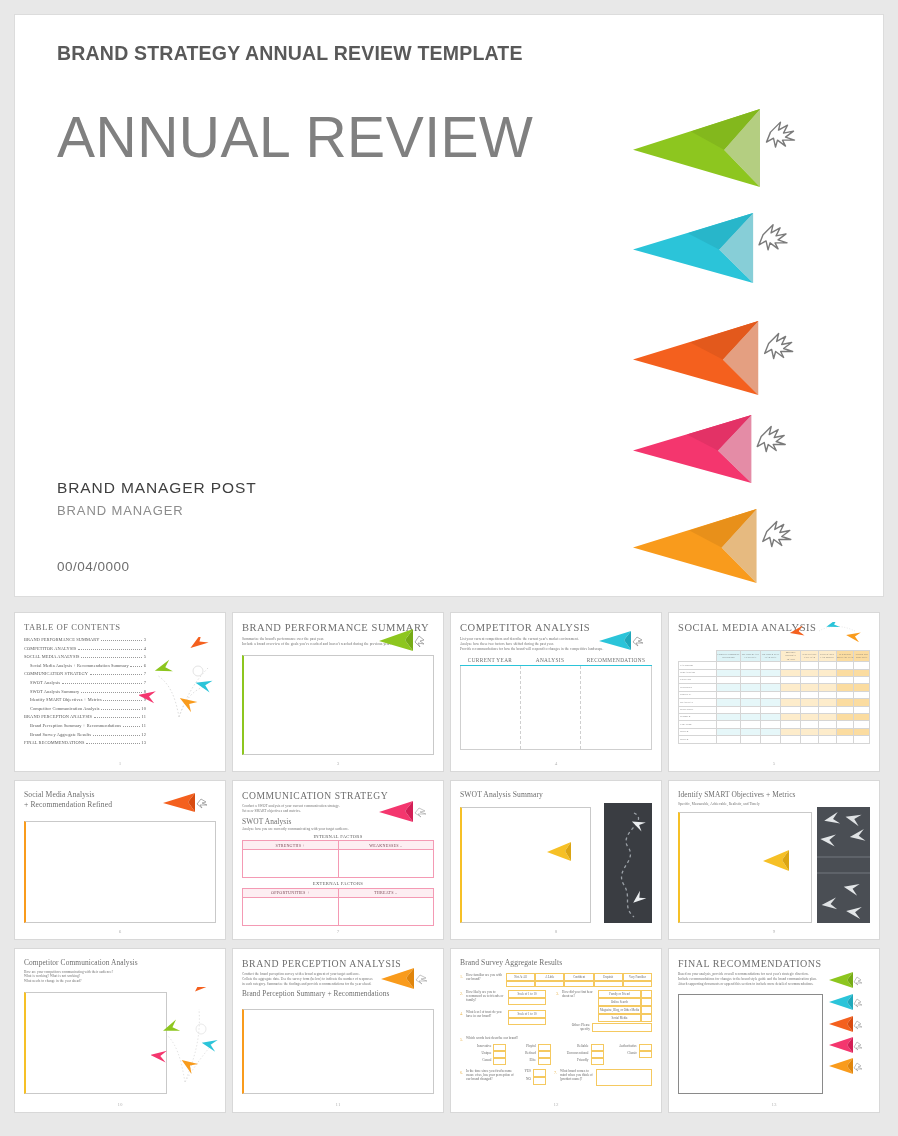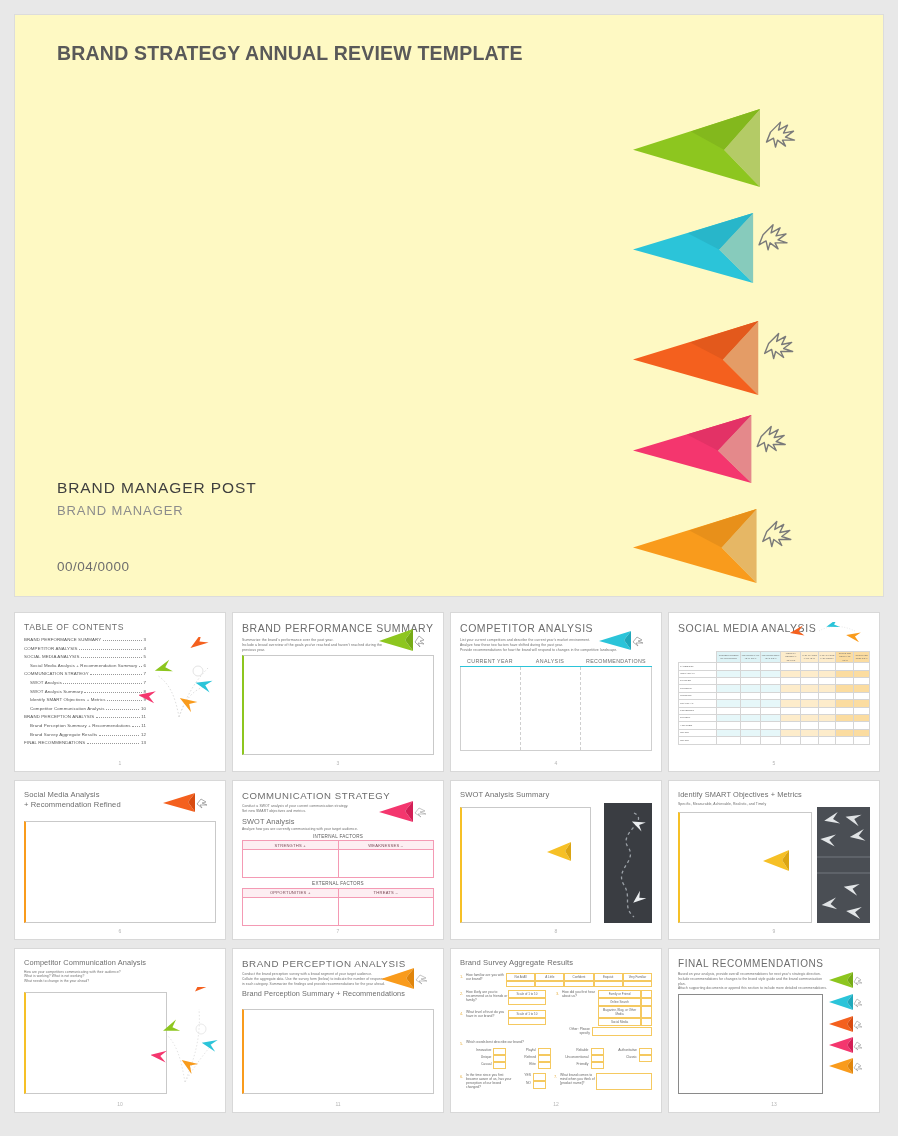--- a/index.html
+++ b/index.html
@@ -8,21 +8,21 @@
     background: #e8e8e8;
     font-family: "Liberation Sans", sans-serif;
     overflow: hidden;
   }
   .page { position: relative; width: 898px; height: 1136px; }
 
   
   .cover {
     position: absolute; left: 14px; top: 14px;
     width: 870px; height: 583px;
-    background: #fef9c3;
+    background: #ffffff;
     border: 1px solid #dcdcdc;
     overflow: hidden;
   }
   .cover-kicker {
     position: absolute; left: 42px; top: 27px;
     font-size: 19.5px; font-weight: bold; letter-spacing: .2px;
     color: #595959;
   }
   .cover-title {
     position: absolute; left: 42px; top: 88px;
@@ -52,20 +52,21 @@
   .plane-svg { position: absolute; left: 0; top: 0; }
 
   
   .grid {
     position: absolute; left: 14px; top: 612px;
     width: 870px; height: 510px;
     display: grid;
     grid-template-columns: repeat(4, 212px);
     grid-template-rows: 160px 160px 165px;
     gap: 8px 6px;
+    font-family: Liberation Serif, serif;
   }
   .thumb {
     background: #fff; border: 1px solid #d8d8d8; position: relative;
     overflow: hidden; padding: 9px 9px 0 9px;
   }
   .t-title-lg {
     font-size: 8.6px; font-weight: 300; color: #6d6d6d;
     letter-spacing: .55px; text-transform: uppercase;
   }
   .t-title-sm {
@@ -142,20 +143,21 @@
 </style>
 </head>
 <body>
 
 <div class="page">
 
   <div class="cover">
     <div class="cover-kicker">BRAND STRATEGY ANNUAL REVIEW TEMPLATE</div>
 
     <div class="cover-title">
+      <span>ANNUAL REVIEW</span>
     </div>
 
     <div class="cover-mgr-name">BRAND MANAGER POST</div>
     <div class="cover-mgr-role">BRAND MANAGER</div>
     <div class="cover-date">00/04/0000</div>
 
     <div class="plane-stack">
       <div class="plane-row" style="top:0px;">
           <svg width="230" height="94" class="plane-svg">
             <path d="M2 42.64 L129 2 L93 42.64 L129 80 Z" fill="#8DC61F"></path>

